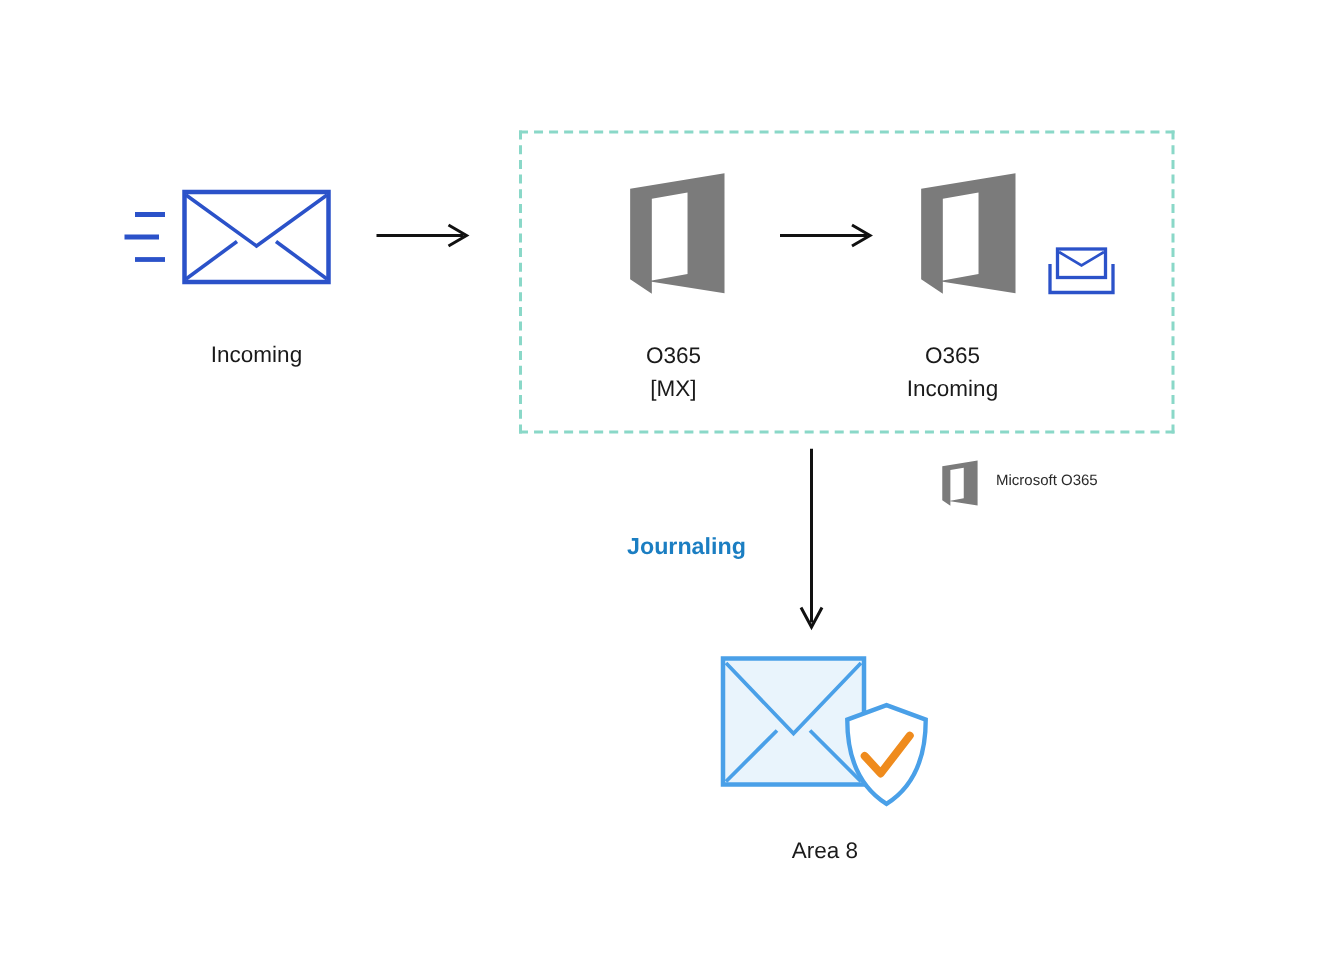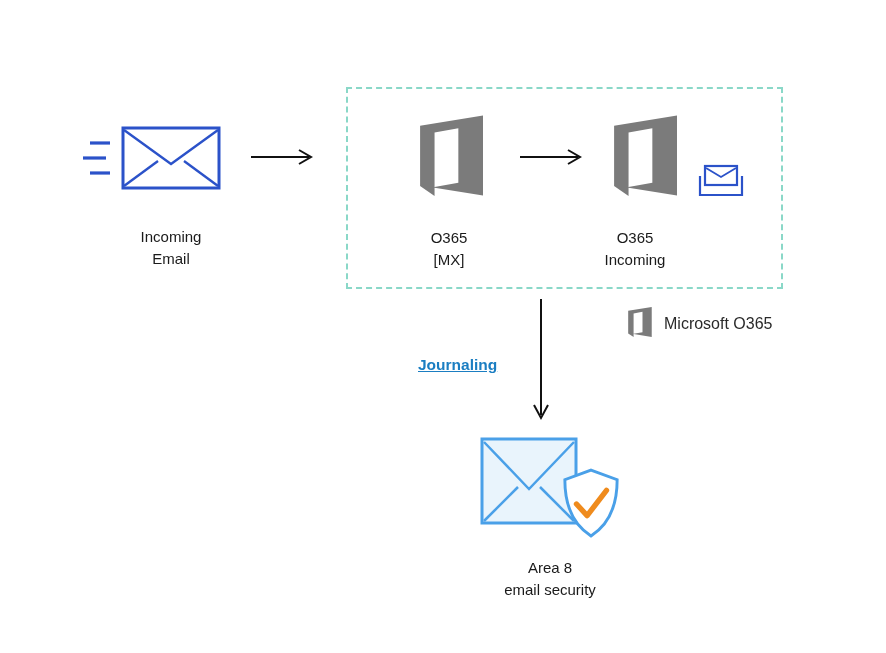--- a/index.html
+++ b/index.html
@@ -1,30 +1,30 @@
 <!DOCTYPE html>
 <html style="--envelope-blue: #2b52c9; --dashed-border: #8ad8c8; --gray-logo: #7b7b7b; --journaling-blue: #1b7ec2; --arrow: #111111; --label: #1a1a1a; --legend-text: #2a2a2a; --area1-blue: #4aa0e8; --area1-fill: #e9f4fc; --check-orange: #ef8b1d;"><head>
 <meta charset="utf-8">
 <style>
   html,body{margin:0;padding:0;background:#ffffff;}
   .canvas{position:relative;width:886px;height:653px;background:#ffffff;
-          font-family:"Liberation Sans",sans-serif;overflow:hidden;}
+          font-family:"Liberation Sans",sans-serif;overflow:hidden;border-radius:31px;}
   .abs{position:absolute;}
   .speed{stroke:var(--envelope-blue,#2b52c9);stroke-width:3.2;}
   .env-rect{fill:#ffffff;stroke:var(--envelope-blue,#2b52c9);stroke-width:3;}
   .env-line{fill:none;stroke:var(--envelope-blue,#2b52c9);stroke-width:2.4;}
   .arrow{fill:none;stroke:var(--arrow,#111111);stroke-width:2;}
   .dashed-box{position:absolute;border:2px dashed var(--dashed-border,#8ad8c8);box-sizing:border-box;}
   .office{fill:var(--gray-logo,#7b7b7b);}
   .tray{fill:#ffffff;stroke:var(--envelope-blue,#2b52c9);stroke-width:2.2;}
   .tray-env{fill:#ffffff;stroke:var(--envelope-blue,#2b52c9);stroke-width:2.2;}
   .tray-line{fill:none;stroke:var(--envelope-blue,#2b52c9);stroke-width:1.8;}
   .label{position:absolute;font-size:15px;line-height:22px;text-align:center;color:var(--label,#1a1a1a);}
-  .journaling{position:absolute;font-size:15.5px;font-weight:600;color:var(--journaling-blue,#1b7ec2);text-decoration:underline;}
-  .legend-text{position:absolute;font-size:16px;color:var(--legend-text,#2a2a2a);}
+  .journaling{position:absolute;font-size:15.5px;font-weight:600;color:var(--journaling-blue,#1b7ec2);}
+  .legend-text{position:absolute;font-size:10px;color:var(--legend-text,#2a2a2a);}
   .a1-env{fill:var(--area1-fill,#e9f4fc);stroke:var(--area1-blue,#4aa0e8);stroke-width:3;}
   .a1-line{fill:none;stroke:var(--area1-blue,#4aa0e8);stroke-width:2.5;}
   .shield{fill:#ffffff;stroke:var(--area1-blue,#4aa0e8);stroke-width:3;}
   .check{fill:none;stroke:var(--check-orange,#ef8b1d);stroke-width:5.5;stroke-linecap:round;stroke-linejoin:round;}
 </style>
 </head>
 <body>
 
 <div class="canvas">
 
@@ -36,21 +36,20 @@
 
   <svg class="abs" style="left:121px;top:126px" width="100" height="64" viewBox="0 0 100 64">
     <rect x="2" y="2" width="96" height="60" class="env-rect"></rect>
     <path d="M3 4 L50 38 L97 4" class="env-line"></path>
     <path d="M3 60 L37 35" class="env-line"></path>
     <path d="M97 60 L63 35" class="env-line"></path>
   </svg>
 
   <div class="label" style="left:116px;top:226px;width:110px">
     <div>Incoming</div>
-    <div>Email</div>
   </div>
 
   <svg class="abs" style="left:250px;top:148px" width="64" height="18" viewBox="0 0 64 18">
     <line x1="1" y1="9" x2="59" y2="9" class="arrow"></line>
     <path d="M49 2 L61 9 L49 16" class="arrow"></path>
   </svg>
 
   <div class="dashed-box" style="left:346px;top:87px;width:437px;height:202px"></div>
 
   <svg class="abs" style="left:410px;top:113px" width="78" height="85" viewBox="0 0 88 100">
@@ -101,16 +100,15 @@
     <path d="M94 84 L60 50" class="a1-line"></path>
   </svg>
 
   <svg class="abs" style="left:560px;top:467px" width="62" height="72" viewBox="0 0 64 74">
     <path d="M32 3 L59 13 C59 39 51 59 32 71 C13 59 5 39 5 13 Z" class="shield"></path>
     <path d="M17 38 L28 50 L48 24" class="check"></path>
   </svg>
 
   <div class="label" style="left:468px;top:557px;width:164px">
     <div>Area 8</div>
-    <div>email security</div>
   </div>
 
 </div>
 
 </body></html>

